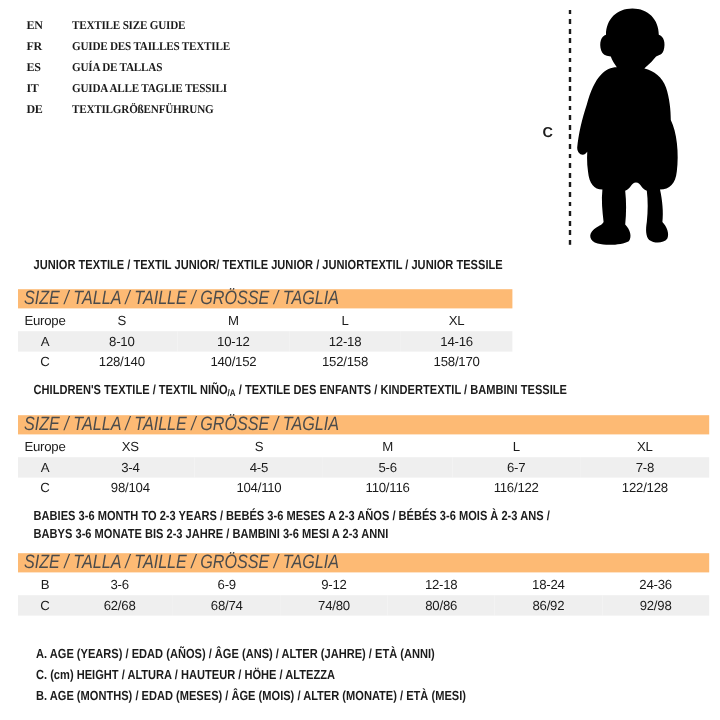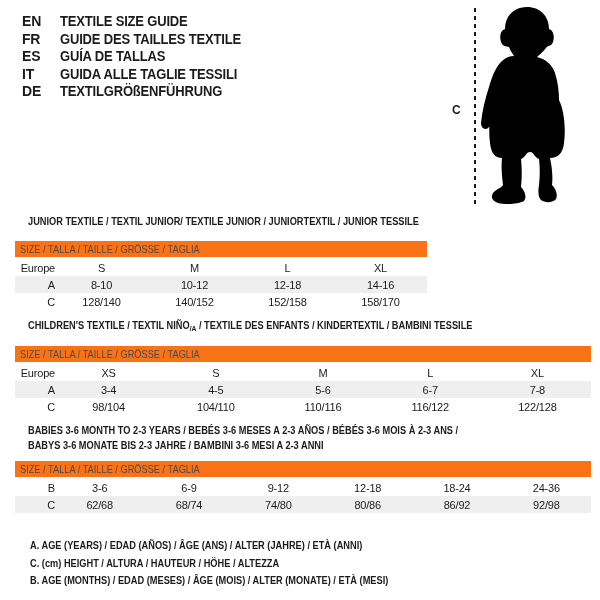--- a/index.html
+++ b/index.html
@@ -6,44 +6,44 @@
   html,body { width:600px; height:600px; }
   body {
     position:relative;
     background:#ffffff;
     font-family:"Liberation Sans", sans-serif;
     color:#1b1b1b;
     overflow:hidden;
   }
   
   .lang-list { position:absolute; left:22px; top:13px; }
-  .lang-row { display:flex; line-height:17.5px; font-weight:bold; font-size:14px; letter-spacing:-0.2px; }
+  .lang-row { display:flex; line-height:17.5px; font-weight:bold; font-size:10px; letter-spacing:-0.2px;font-family:Liberation Serif, serif; }
   .lang-code { width:38px; }
   .lang-title { white-space:nowrap; }
   .cond-sm { display:inline-block; transform:scaleX(0.93); transform-origin:0 50%; white-space:nowrap; }
   
   .figure-svg { position:absolute; left:478px; top:0; width:120px; height:210px; }
   .measure-line {
     position:absolute; left:474px; top:8px; width:2px; height:196px;
     background-image:repeating-linear-gradient(to bottom,#1b1b1b 0px,#1b1b1b 4px,transparent 4px,transparent 8px);
   }
   .height-label { position:absolute; left:452px; top:103px; font-weight:bold; font-size:12px; }
   
   .sec-heading { position:absolute; left:28px; font-weight:bold; font-size:11px; line-height:15px; white-space:nowrap; }
   .cond { display:inline-block; transform:scaleX(0.84); transform-origin:0 50%; white-space:nowrap; }
   .sub-txt { font-size:8px; vertical-align:-2px; }
   
   .tbl { position:absolute; left:15px; }
   .size-bar {
-    height:16px; line-height:16px; background:#f97316;
-    color:#4b4b4b; font-size:11px; padding-left:5px; margin-bottom:2px;
+    height:16px; line-height:16px; background:#fdba74;
+    color:#4b4b4b; font-size:16px; padding-left:5px; margin-bottom:2px;font-style:italic;
   }
   table { width:100%; border-collapse:collapse; table-layout:fixed; font-size:11px; letter-spacing:-0.2px; }
   td { height:17px; padding:0; text-align:center; white-space:nowrap; overflow:visible; }
-  td.lab { text-align:right; padding-left:5px; }
+  td.lab { text-align:center; padding-left:5px; }
   col.lab { width:40px; }
   tr.alt { background:#efefef; }
   
   .notes { position:absolute; left:20px; top:537px; font-weight:bold; font-size:11px; }
   .note-line { line-height:17.5px; white-space:nowrap;margin-left:10px; }
 </style>
 </head>
 <body>
 
 <div class="lang-list">

